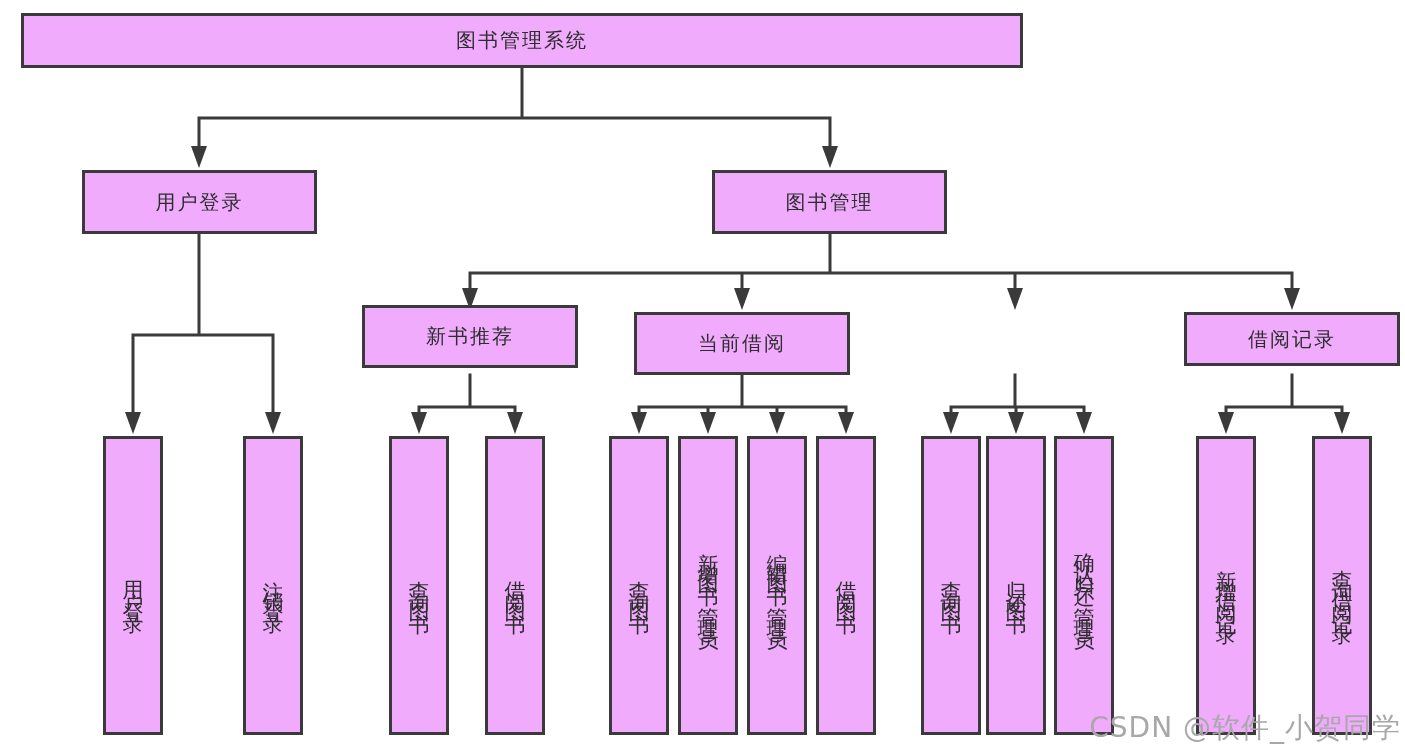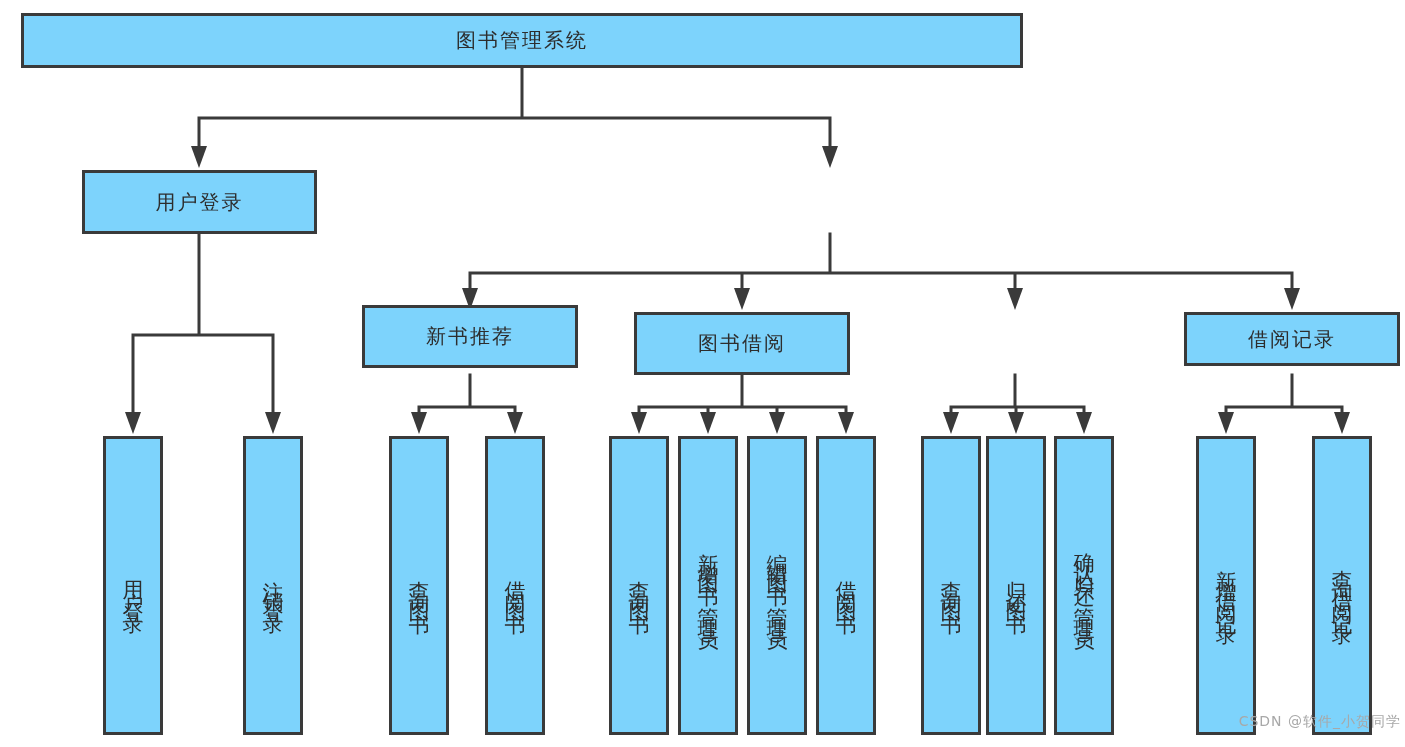--- a/index.html
+++ b/index.html
@@ -14,36 +14,36 @@
     background:var(--background);
     font-family:"DejaVu Sans","Liberation Sans",sans-serif;
     overflow:hidden;
   }
   .canvas{position:relative;width:1405px;height:747px;}
   svg.connectors{position:absolute;left:0;top:0;z-index:1;}
   .connectors path{stroke:var(--line);stroke-width:3;fill:none;stroke-linecap:square;}
   .connectors polygon{fill:var(--line);stroke:none;}
   .node{
     position:absolute;box-sizing:border-box;
-    border:3px solid var(--line);background:#7dd3fc;
+    border:3px solid var(--line);background:#f0abfc;
     display:flex;align-items:center;justify-content:center;
     color:var(--text);z-index:2;
   }
   .h-label{font-size:20px;letter-spacing:2px;white-space:nowrap;}
   .leaf-label{
     writing-mode:vertical-rl;
     text-orientation:mixed;
     font-size:21px;
     letter-spacing:11px;
     line-height:1.15;
     white-space:nowrap;
   }
   .watermark{
-    position:absolute;right:4px;bottom:16px;
-    font-size:14px;letter-spacing:1px;
+    position:absolute;right:4px;bottom:0px;
+    font-size:28px;letter-spacing:1px;
     color:var(--watermark);z-index:5;white-space:nowrap;
   }
 </style>
 </head>
 <body>
 
 <div class="canvas">
 
   <svg class="connectors" width="1405" height="747">
     <g>
@@ -88,26 +88,29 @@
     </g>
   </svg>
 
   <div class="node" style="left:21px;top:13px;width:1002px;height:55px;">
     <span class="h-label">图书管理系统</span>
   </div>
 
   <div class="node" style="left:82px;top:170px;width:235px;height:64px;">
     <span class="h-label">用户登录</span>
   </div>
+  <div class="node" style="left:712px;top:170px;width:235px;height:64px;">
+    <span class="h-label">图书管理</span>
+  </div>
 
   <div class="node" style="left:362px;top:305px;width:216px;height:63px;">
     <span class="h-label">新书推荐</span>
   </div>
   <div class="node" style="left:634px;top:312px;width:216px;height:63px;">
-    <span class="h-label">图书借阅</span>
+    <span class="h-label">当前借阅</span>
   </div>
   <div class="node" style="left:1184px;top:312px;width:216px;height:54px;">
     <span class="h-label">借阅记录</span>
   </div>
 
   <div class="node" style="left:103px;top:436px;width:60px;height:299px;">
     <span class="leaf-label">用户登录</span>
   </div>
   <div class="node" style="left:243px;top:436px;width:60px;height:299px;">
     <span class="leaf-label">注销登录</span>

